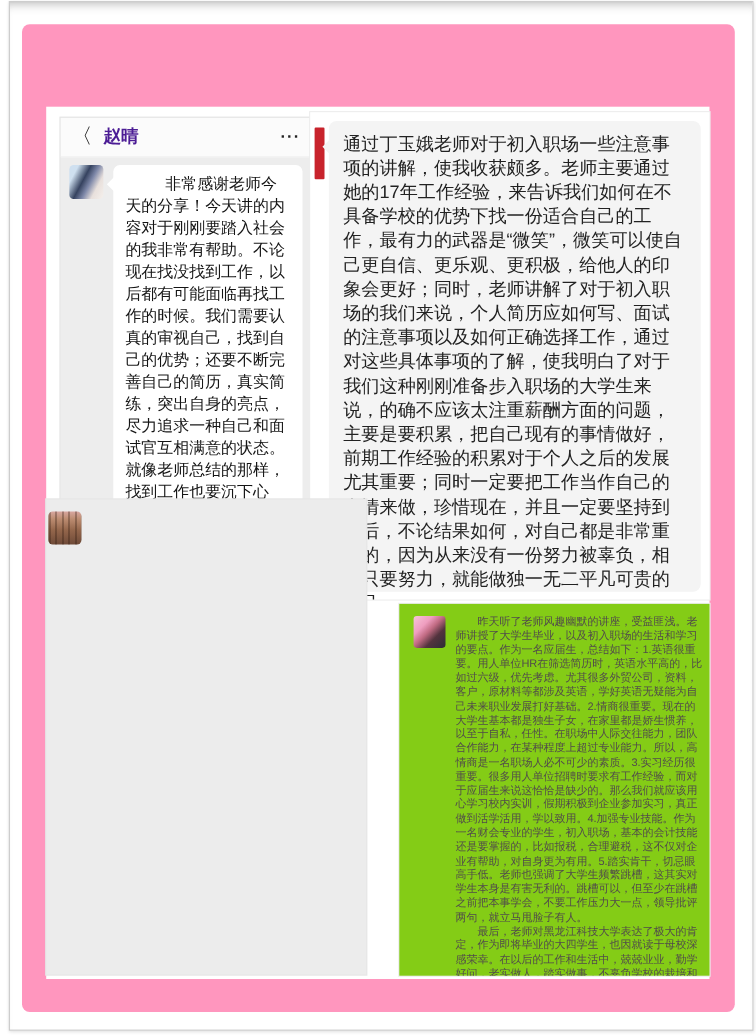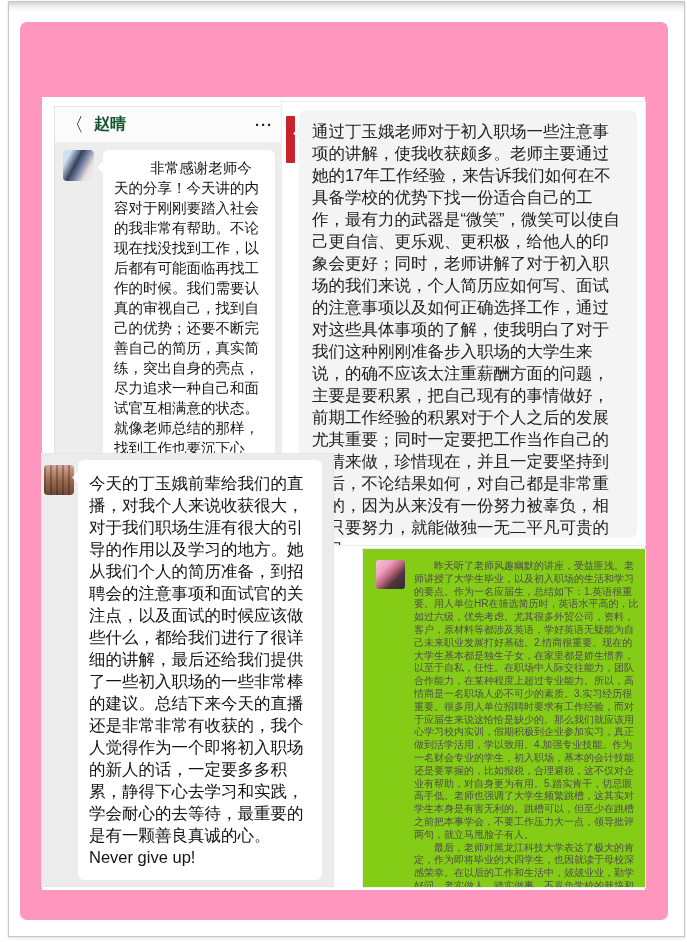--- a/index.html
+++ b/index.html
@@ -24,21 +24,21 @@
   .card{position:absolute;overflow:hidden;}
 
   
   .card-a{left:13px;top:10px;width:228px;height:349px;background:#ededed;z-index:1;
           box-shadow:0 0 0 1px #e4e4e4;}
   .chat-header{
     height:36px;background:#fbfbfb;display:flex;align-items:center;
     padding:0 10px;box-sizing:border-box;border-bottom:1px solid #f0f0f0;
   }
   .back-ic{font-size:19px;color:#1a1a1a;line-height:1;margin-right:10px;font-weight:400;}
-  .chat-title{font-size:16px;font-weight:700;color:#14532d;flex:1;}
+  .chat-title{font-size:16px;font-weight:700;color:#4c1d95;flex:1;}
   .more-ic{font-size:15px;font-weight:700;color:#222;letter-spacing:1px;}
   .msg-row{display:flex;align-items:flex-start;padding:7px 8px;}
   .avatar{border-radius:4px;flex:0 0 auto;}
   .avatar-a{width:31px;height:31px;
     background:linear-gradient(118deg,#cfe0f0 18%,#35425f 42%,#7d87a8 58%,#e8e0dc 76%,#f5f0ec 100%);}
   .bubble{position:relative;background:#ffffff;border-radius:6px;box-sizing:border-box;}
   .bubble::before{
     content:"";position:absolute;left:-4px;top:13px;width:9px;height:9px;
     background:inherit;transform:rotate(45deg);
   }
@@ -103,20 +103,17 @@
       <section class="card card-d">
         <div class="avatar avatar-d"></div>
         <div class="smalltext">
           <p>昨天听了老师风趣幽默的讲座，受益匪浅。老师讲授了大学生毕业，以及初入职场的生活和学习的要点。作为一名应届生，总结如下：1.英语很重要。用人单位HR在筛选简历时，英语水平高的，比如过六级，优先考虑。尤其很多外贸公司，资料，客户，原材料等都涉及英语，学好英语无疑能为自己未来职业发展打好基础。2.情商很重要。现在的大学生基本都是独生子女，在家里都是娇生惯养，以至于自私，任性。在职场中人际交往能力，团队合作能力，在某种程度上超过专业能力。所以，高情商是一名职场人必不可少的素质。3.实习经历很重要。很多用人单位招聘时要求有工作经验，而对于应届生来说这恰恰是缺少的。那么我们就应该用心学习校内实训，假期积极到企业参加实习，真正做到活学活用，学以致用。4.加强专业技能。作为一名财会专业的学生，初入职场，基本的会计技能还是要掌握的，比如报税，合理避税，这不仅对企业有帮助，对自身更为有用。5.踏实肯干，切忌眼高手低。老师也强调了大学生频繁跳槽，这其实对学生本身是有害无利的。跳槽可以，但至少在跳槽之前把本事学会，不要工作压力大一点，领导批评两句，就立马甩脸子有人。</p>
           <p>最后，老师对黑龙江科技大学表达了极大的肯定，作为即将毕业的大四学生，也因就读于母校深感荣幸。在以后的工作和生活中，兢兢业业，勤学好问，老实做人，踏实做事，不辜负学校的栽培和各位老师的教育。</p>
         </div>
       </section>
 
       <section class="card card-c">
         <div class="avatar avatar-c"></div>
-        <div class="bubble bubble-c">
-          <p>今天的丁玉娥前辈给我们的直播，对我个人来说收获很大，对于我们职场生涯有很大的引导的作用以及学习的地方。她从我们个人的简历准备，到招聘会的注意事项和面试官的关注点，以及面试的时候应该做些什么，都给我们进行了很详细的讲解，最后还给我们提供了一些初入职场的一些非常棒的建议。总结下来今天的直播还是非常非常有收获的，我个人觉得作为一个即将初入职场的新人的话，一定要多多积累，静得下心去学习和实践，学会耐心的去等待，最重要的是有一颗善良真诚的心。Never give up!</p>
-        </div>
       </section>
 
     </div>
   </div>
 </div>
 
 </body></html>

